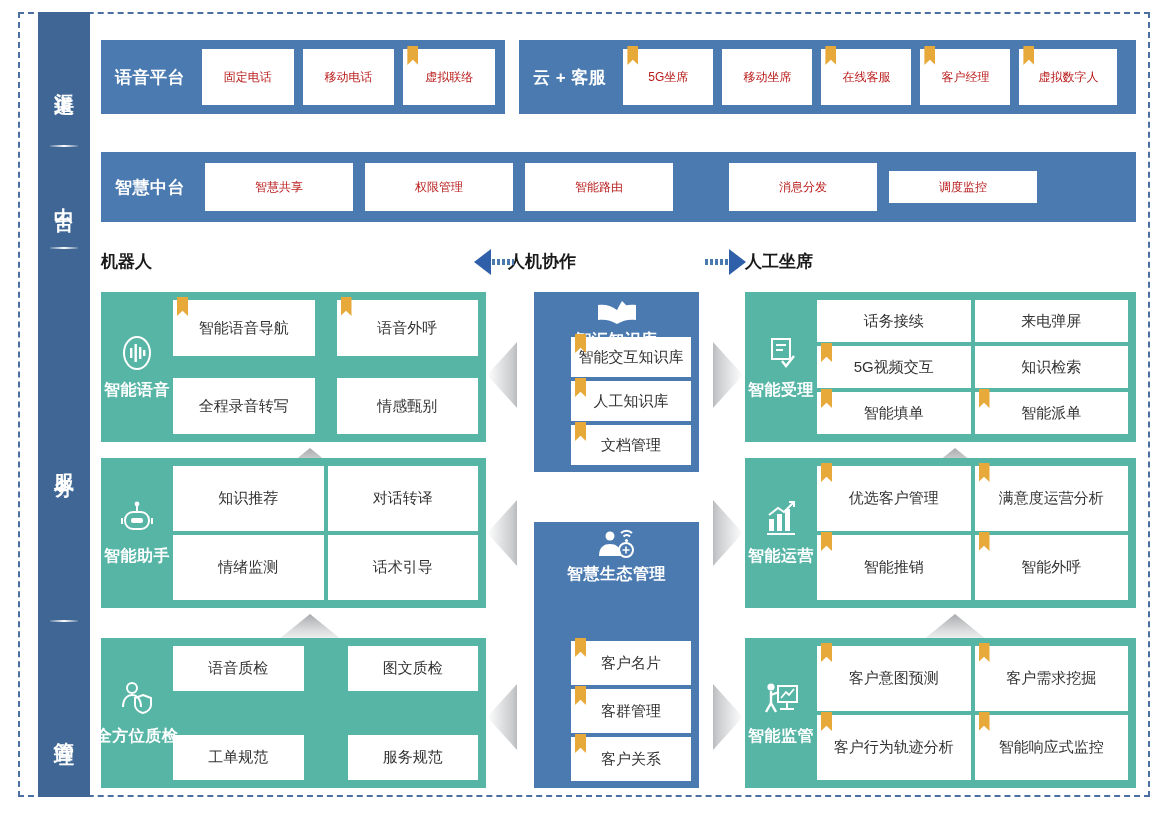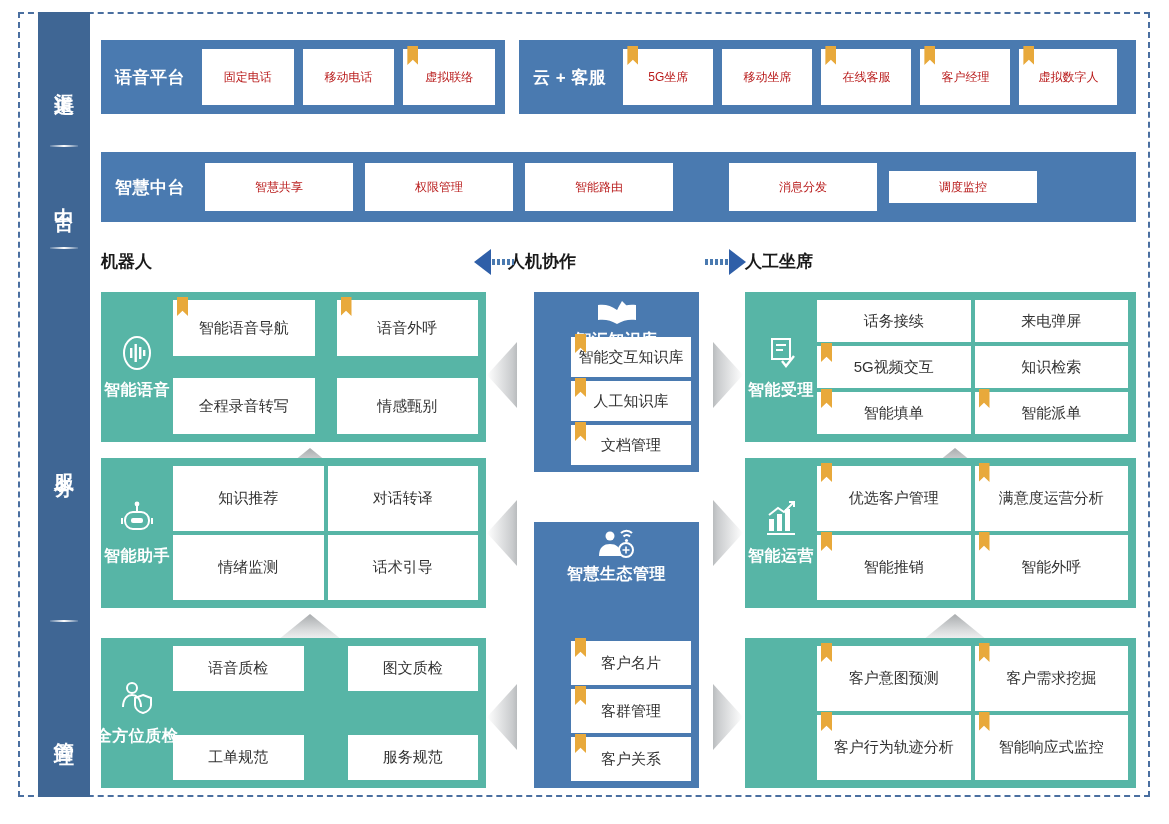--- a/index.html
+++ b/index.html
@@ -453,20 +453,36 @@
       <div class="cell">
         <span class="flag"></span>
         <span>智能外呼</span>
       </div>
     </div>
   </div>
 
   <div class="tri-up" style="left:923px;top:614px;width:64px;height:26px;"></div>
 
   <div class="group teal" style="left:745px;top:638px;width:391px;height:150px;">
+    <div class="grp-side">
+      <span>
+        <svg width="42" height="44" viewBox="0 0 42 44">
+          <circle cx="11" cy="8" r="3.6" fill="#ffffff"></circle>
+          <line x1="11" y1="12" x2="11" y2="24" stroke="#ffffff" stroke-width="2.4"></line>
+          <line x1="11" y1="24" x2="6" y2="33" stroke="#ffffff" stroke-width="2.4"></line>
+          <line x1="11" y1="24" x2="16" y2="33" stroke="#ffffff" stroke-width="2.4"></line>
+          <line x1="11" y1="16" x2="19" y2="13" stroke="#ffffff" stroke-width="2.4"></line>
+          <rect x="18" y="7" width="19" height="16" fill="none" stroke="#ffffff" stroke-width="2"></rect>
+          <path d="M21 19 L26 13 L29 16 L34 10" fill="none" stroke="#ffffff" stroke-width="1.8"></path>
+          <line x1="27" y1="23" x2="27" y2="30" stroke="#ffffff" stroke-width="2"></line>
+          <line x1="20" y1="30" x2="34" y2="30" stroke="#ffffff" stroke-width="2"></line>
+        </svg>
+      </span>
+      <span class="grp-name">智能监管</span>
+    </div>
     <div class="grp-grid" style="grid-template-columns:1fr 1fr;grid-template-rows:1fr 1fr;">
       <div class="cell">
         <span class="flag"></span>
         <span>客户意图预测</span>
       </div>
       <div class="cell">
         <span class="flag"></span>
         <span>客户需求挖掘</span>
       </div>
       <div class="cell">

